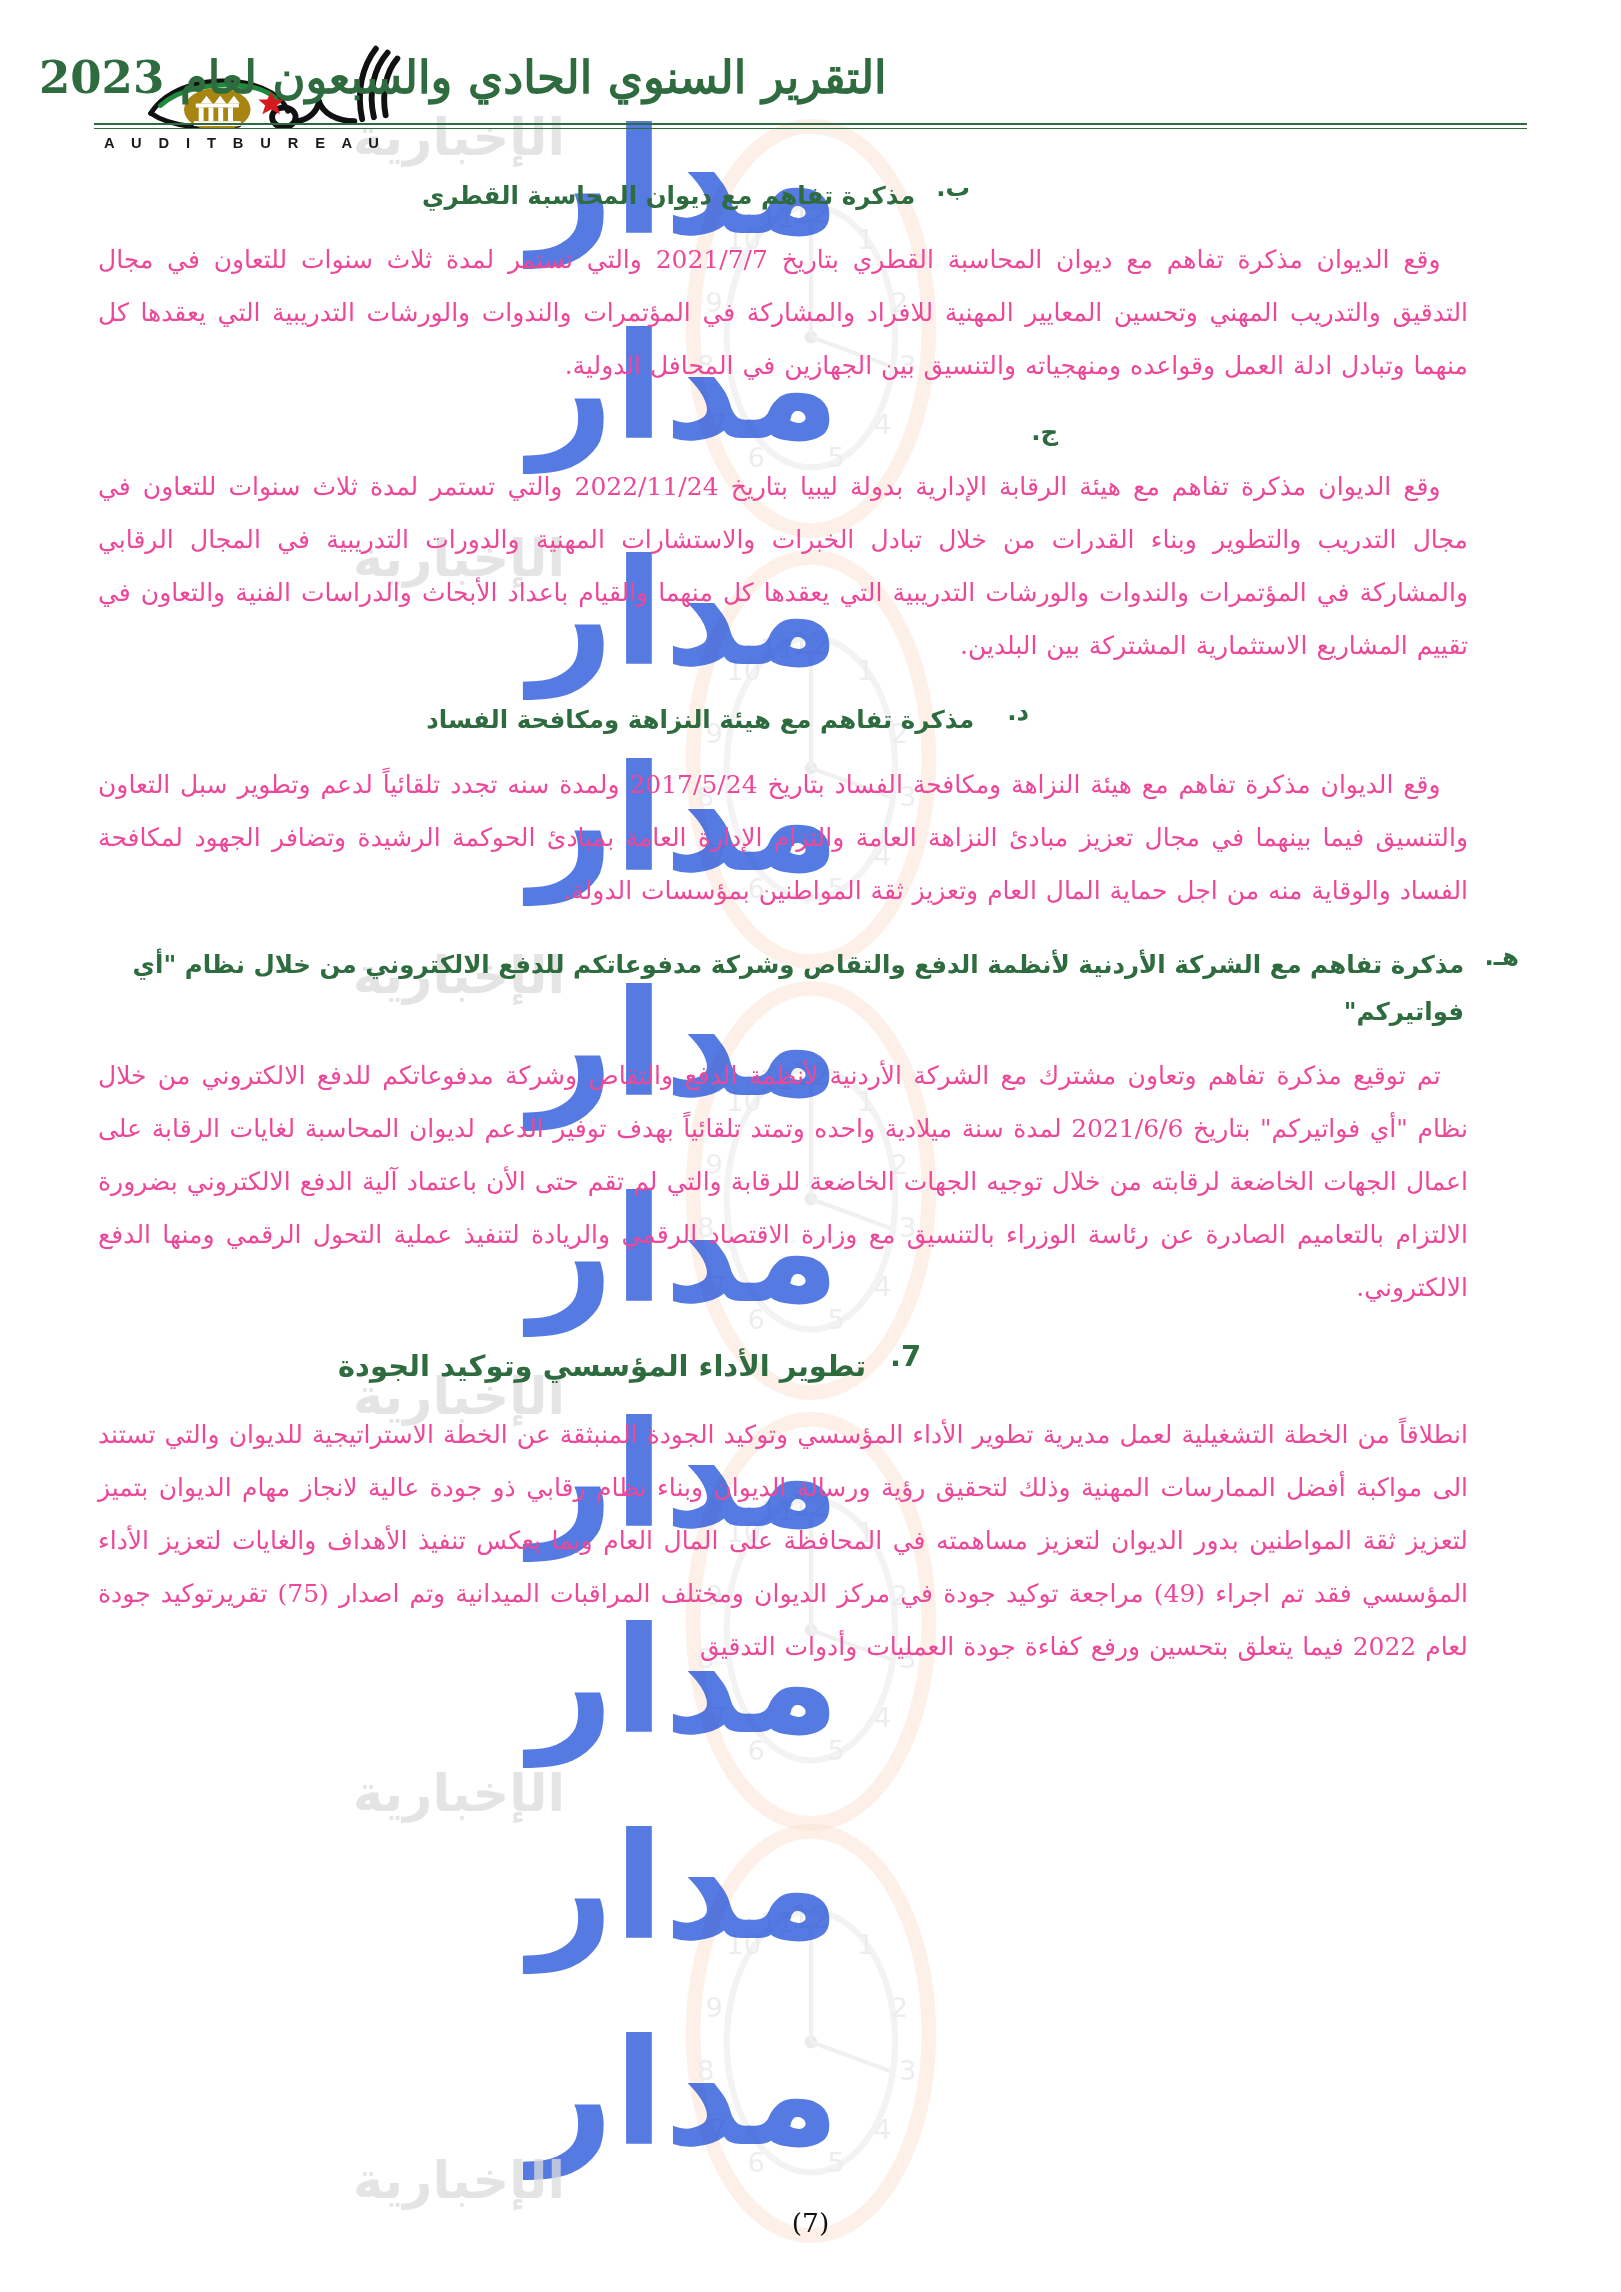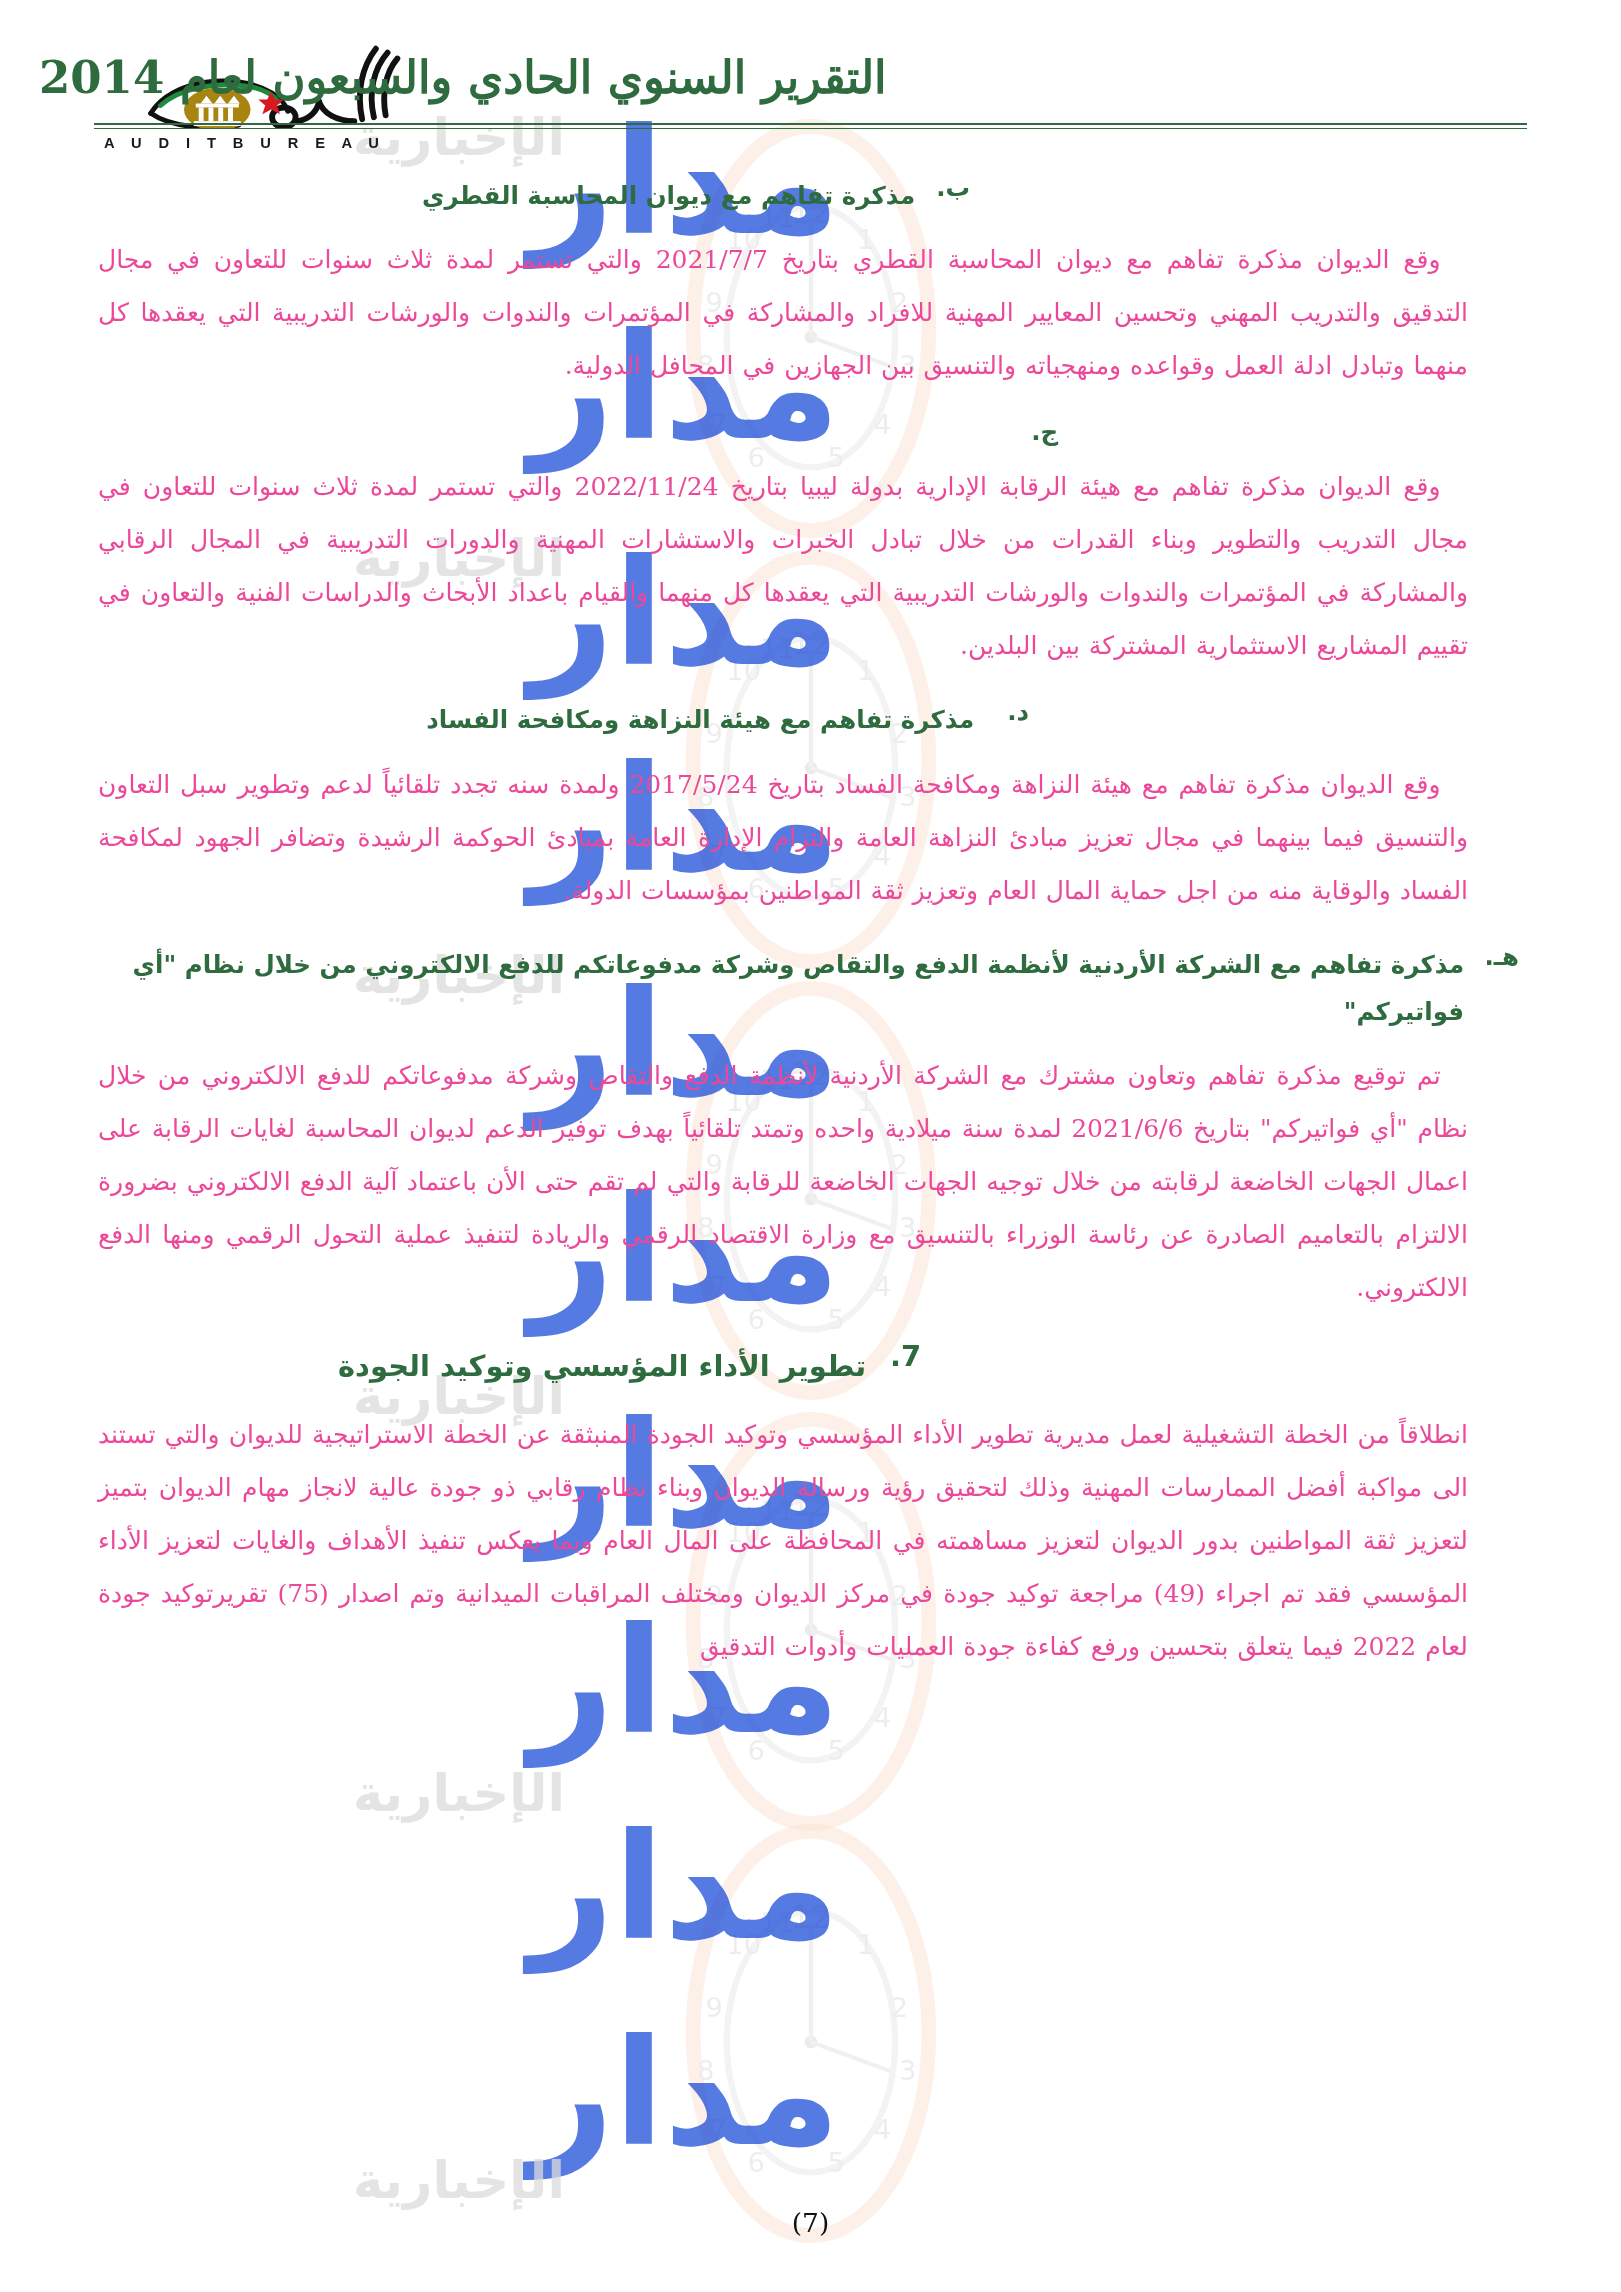--- a/index.html
+++ b/index.html
@@ -318,21 +318,21 @@
         <polygon points="111,70 117,62 123,70"></polygon>
         <polygon points="125,70 131,62 137,70"></polygon>
         <polygon points="139,70 145,62 151,70"></polygon>
       </g>
 
       <polygon points="183,58 187,66 196,66 189,72 192,81 183,76 174,81 177,72 170,66 179,66" fill="#d71920"></polygon>
     </svg>
     <div class="logo-caption">A U D I T   B U R E A U</div>
   </div>
 
-  <div class="header-title">التقرير السنوي الحادي والسبعون لعام 2014</div>
+  <div class="header-title">التقرير السنوي الحادي والسبعون لعام 2023</div>
   <div class="header-rule"></div>
 </div>
 
 <div class="content">
 
   <div class="section-heading">
     <div class="heading-indent-b"></div>
     <span class="marker">ب.</span>
     <span class="heading-text">مذكرة تفاهم مع ديوان المحاسبة القطري</span>
   </div>

